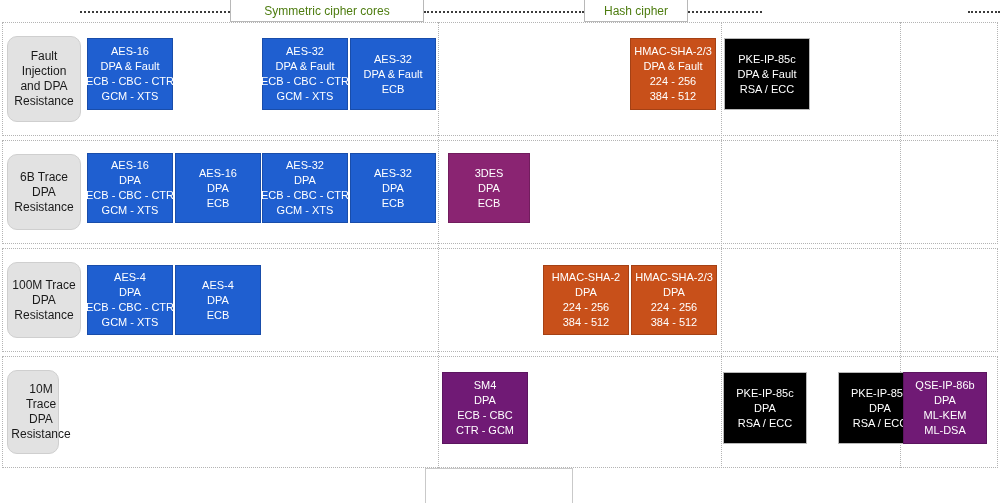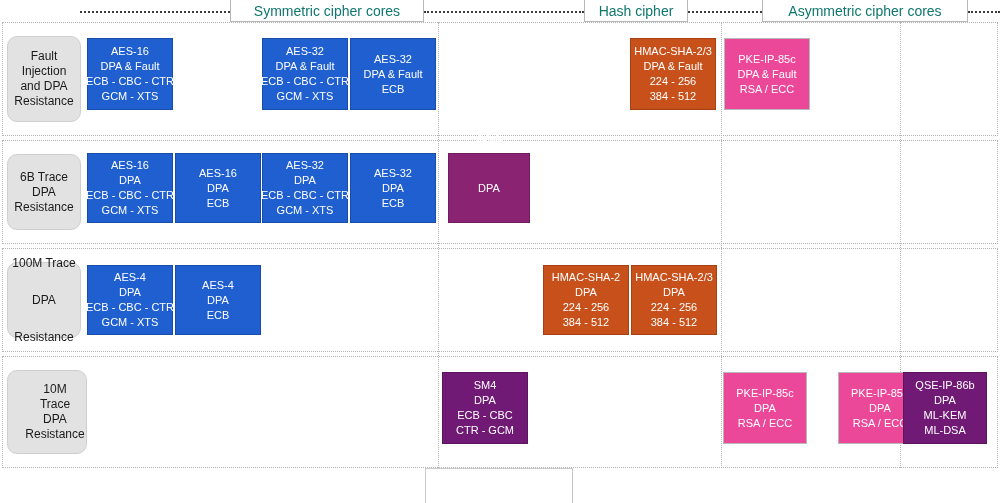--- a/index.html
+++ b/index.html
@@ -32,22 +32,22 @@
     top: 11px;
     height: 0;
     border-top: 2px dotted #3c3c3c;
   }
   .hdr-label {
     position: absolute;
     top: 0px;
     height: 22px;
     line-height: 22px;
     text-align: center;
-    font-size: 14px;
-    color: #0f766e;
+    font-size: 12px;
+    color: #4d7c0f;
     background: #ffffff;
     border-left: 1px solid #b8b8b8;
     border-right: 1px solid #b8b8b8;
     border-bottom: 1px solid #b8b8b8;
     box-sizing: border-box;
     white-space: nowrap;
   }
 
   
   .row-band {
@@ -97,22 +97,22 @@
     align-items: center;
     justify-content: center;
     text-align: center;
     padding: 0 2px;
     white-space: nowrap;
   }
   .core .ln { display: block; }
 
   .c-blue   { background: #1f5fd0; }
   .c-orange { background: #c8501a; }
-  .c-gray   { background: #ec4899; border-color: #b9b9b9; }
-  .c-purple { background: #8a2472; gap: 36px; }
+  .c-gray   { background: #000000; border-color: #b9b9b9; }
+  .c-purple { background: #8a2472; }
   .c-green  { background: #701a75; }
 
   
   .bottom-box {
     position: absolute;
     box-sizing: border-box;
     background: #ffffff;
     border: 1px solid #c9c9c9;
   }
 </style>
@@ -121,21 +121,20 @@
 
 <div id="canvas">
 
   <div class="hdr-band" id="hdr-band">
       <div class="hdr-rule" style="left: 80px; width: 150px;"></div>
       <div class="hdr-rule" style="left: 424px; width: 160px;"></div>
       <div class="hdr-rule" style="left: 688px; width: 74px;"></div>
       <div class="hdr-rule" style="left: 968px; width: 32px;"></div>
       <div class="hdr-label" style="left: 230px; width: 194px;">Symmetric cipher cores</div>
       <div class="hdr-label" style="left: 584px; width: 104px;">Hash cipher</div>
-      <div class="hdr-label" style="left: 762px; width: 206px;">Asymmetric cipher cores</div>
     </div>
 
   <div id="rows-layer">
       <div class="row-band" style="top: 22px; height: 114px;"></div>
       <div class="row-band" style="top: 140px; height: 104px;"></div>
       <div class="row-band" style="top: 248px; height: 104px;"></div>
       <div class="row-band" style="top: 356px; height: 112px;"></div>
     </div>
 
   <div id="dividers-layer">
@@ -148,26 +147,26 @@
       <div class="cat-pill" style="left: 7px; width: 74px; top: 36px; height: 86px;">
         <span class="ln">Fault Injection</span>
         <span class="ln">and DPA</span>
         <span class="ln">Resistance</span>
       </div>
       <div class="cat-pill" style="left: 7px; width: 74px; top: 154px; height: 76px;">
         <span class="ln">6B Trace</span>
         <span class="ln">DPA</span>
         <span class="ln">Resistance</span>
       </div>
-      <div class="cat-pill" style="left: 7px; width: 74px; top: 262px; height: 76px; gap: 22px;">
+      <div class="cat-pill" style="left: 7px; width: 74px; top: 262px; height: 76px;">
         <span class="ln">100M Trace</span>
         <span class="ln">DPA</span>
         <span class="ln">Resistance</span>
       </div>
-      <div class="cat-pill" style="left: 7px; width: 80px; top: 370px; height: 84px; padding-left: 20px;">
+      <div class="cat-pill" style="left: 7px; width: 52px; top: 370px; height: 84px; padding-left: 20px;">
         <span class="ln">10M Trace</span>
         <span class="ln">DPA</span>
         <span class="ln">Resistance</span>
       </div>
     </div>
 
   <div id="cores-layer">
       <div class="core c-blue" style="left: 87px; top: 38px; width: 86px; height: 72px;">
         <span class="ln">AES-16</span>
         <span class="ln">DPA &amp; Fault</span>

